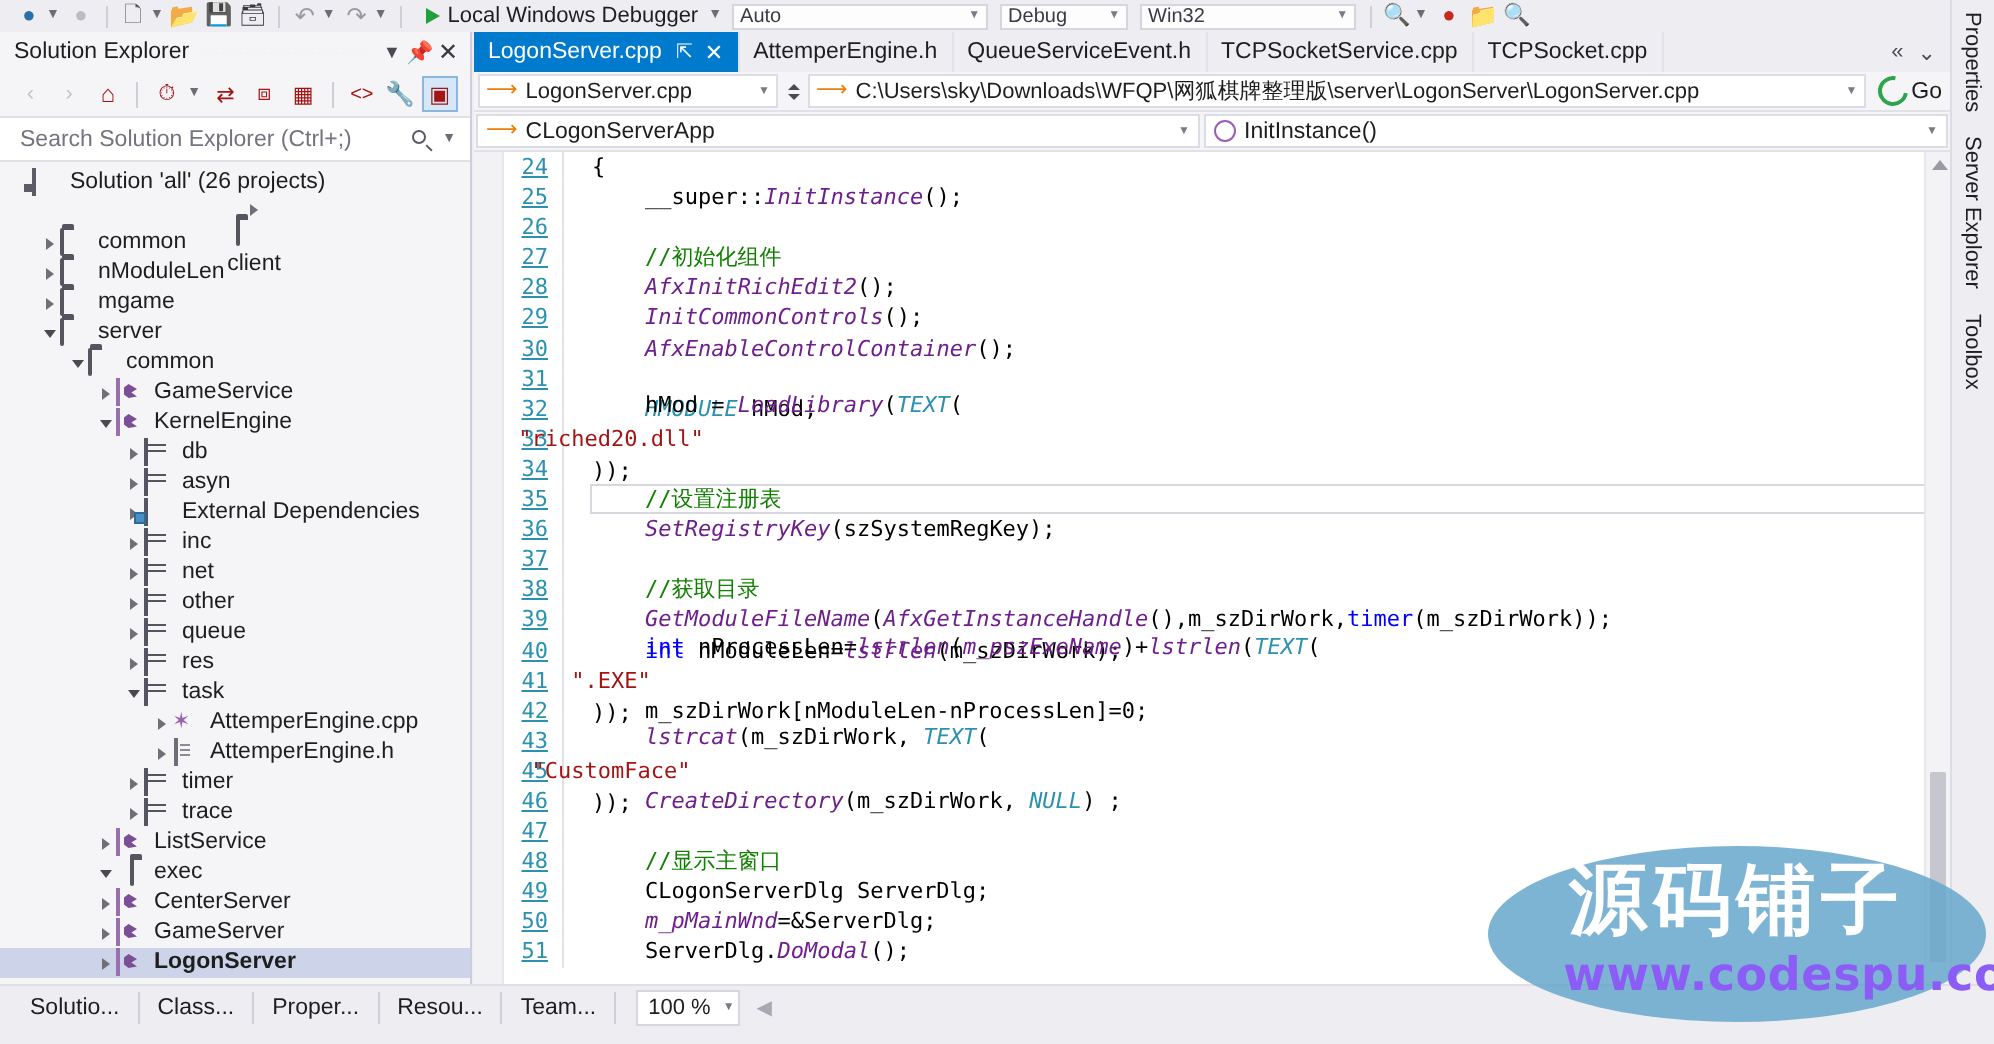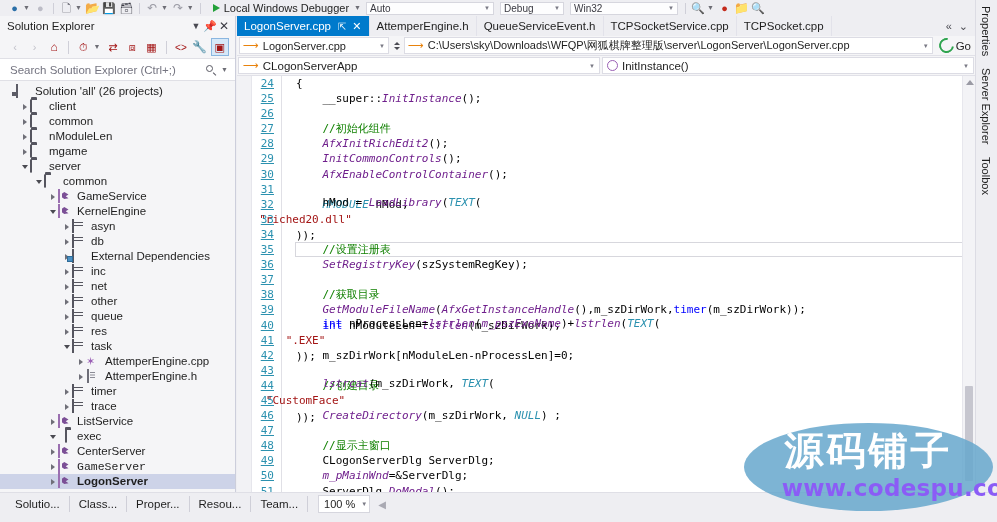--- a/index.html
+++ b/index.html
@@ -264,21 +264,21 @@
       <span class="mag"></span>
       <span class="tb-arrow" style="margin-left:4px;">▼</span>
     </div>
 
     <div class="tree" id="tree">
         <div class="node" style="padding-left: 5px;">
           <span class="exp"></span>
           <span class="ico"><span class="ic-sln"></span></span>
           <span class="nlabel">Solution 'all' (26 projects)</span>
         </div>
-        <div class="node" style="padding-left: 19px;">
+        <div class="node" style="padding-left: 19px; flex-direction: column;">
           <span class="exp">
             <i class="tri-r"></i>
           </span>
           <span class="ico"><span class="ic-fld"></span></span>
           <span class="nlabel">client</span>
         </div>
         <div class="node" style="padding-left: 19px;">
           <span class="exp">
             <i class="tri-r"></i>
           </span>
@@ -325,28 +325,28 @@
             <i class="tri-d"></i>
           </span>
           <span class="ico"><span class="ic-proj"></span></span>
           <span class="nlabel">KernelEngine</span>
         </div>
         <div class="node" style="padding-left: 61px;">
           <span class="exp">
             <i class="tri-r"></i>
           </span>
           <span class="ico"><span class="ic-fldr"></span></span>
+          <span class="nlabel">db</span>
+        </div>
+        <div class="node" style="padding-left: 61px;">
+          <span class="exp">
+            <i class="tri-r"></i>
+          </span>
+          <span class="ico"><span class="ic-fldr"></span></span>
           <span class="nlabel">asyn</span>
-        </div>
-        <div class="node" style="padding-left: 61px;">
-          <span class="exp">
-            <i class="tri-r"></i>
-          </span>
-          <span class="ico"><span class="ic-fldr"></span></span>
-          <span class="nlabel">db</span>
         </div>
         <div class="node" style="padding-left: 61px;">
           <span class="exp">
             <i class="tri-r"></i>
           </span>
           <span class="ico"><span class="ic-ext"></span></span>
           <span class="nlabel">External Dependencies</span>
         </div>
         <div class="node" style="padding-left: 61px;">
           <span class="exp">
@@ -432,21 +432,21 @@
           <span class="ico"><span class="ic-fld open"></span></span>
           <span class="nlabel">exec</span>
         </div>
         <div class="node" style="padding-left: 47px;">
           <span class="exp">
             <i class="tri-r"></i>
           </span>
           <span class="ico"><span class="ic-proj"></span></span>
           <span class="nlabel">CenterServer</span>
         </div>
-        <div class="node" style="padding-left: 47px; font-family: Liberation Mono, monospace;">
+        <div class="node" style="padding-left: 47px;">
           <span class="exp">
             <i class="tri-r"></i>
           </span>
           <span class="ico"><span class="ic-proj"></span></span>
           <span class="nlabel">GameServer</span>
         </div>
         <div class="node sel" style="padding-left: 47px;">
           <span class="exp">
             <i class="tri-r"></i>
           </span>
@@ -612,25 +612,20 @@
           </div>
           <div class="row">
             <span class="lnum">42</span>
             <span class="fold"></span>
             <span class="ctext"><span class="pl">    m_szDirWork[nModuleLen-nProcessLen]=0;</span></span>
           </div>
           <div class="row">
             <span class="lnum">43</span>
             <span class="fold"></span>
             <span class="ctext"></span>
-          </div>
-          <div class="row">
-            <span class="lnum">44</span>
-            <span class="fold"></span>
-            <span class="ctext"><span class="cm">    //创建目录</span></span>
           </div>
           <div class="row">
             <span class="lnum">45</span>
             <span class="fold"></span>
             <span class="ctext"><span class="pl">    </span><span class="id">lstrcat</span><span class="pl">(m_szDirWork, </span><span class="ty">TEXT</span><span class="pl">(</span><span class="st">"CustomFace"</span><span class="pl">));</span></span>
           </div>
           <div class="row">
             <span class="lnum">46</span>
             <span class="fold"></span>
             <span class="ctext"><span class="pl">    </span><span class="id">CreateDirectory</span><span class="pl">(m_szDirWork, </span><span class="ty">NULL</span><span class="pl">) ;</span></span>

